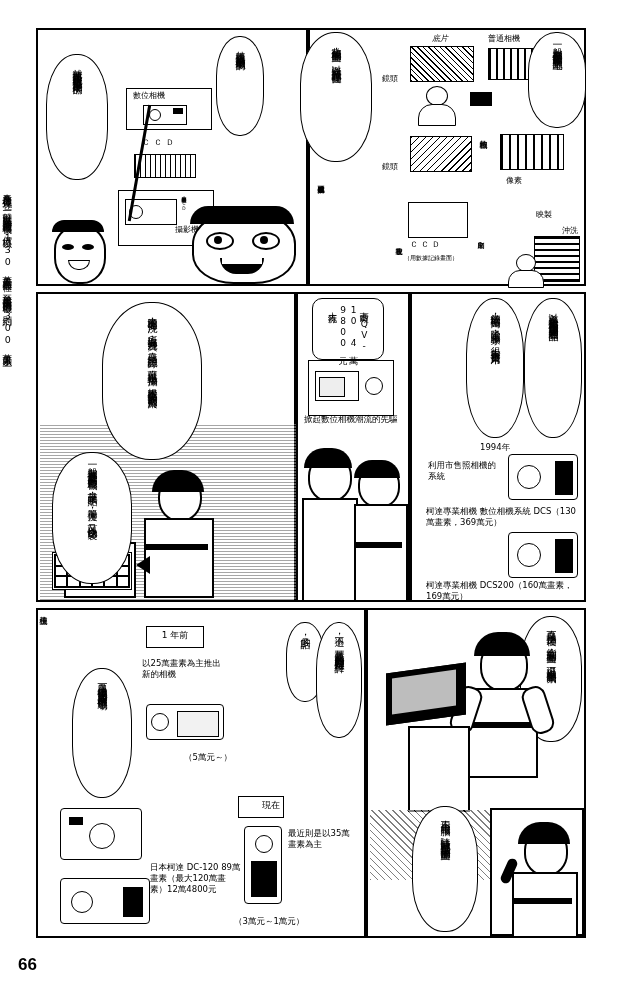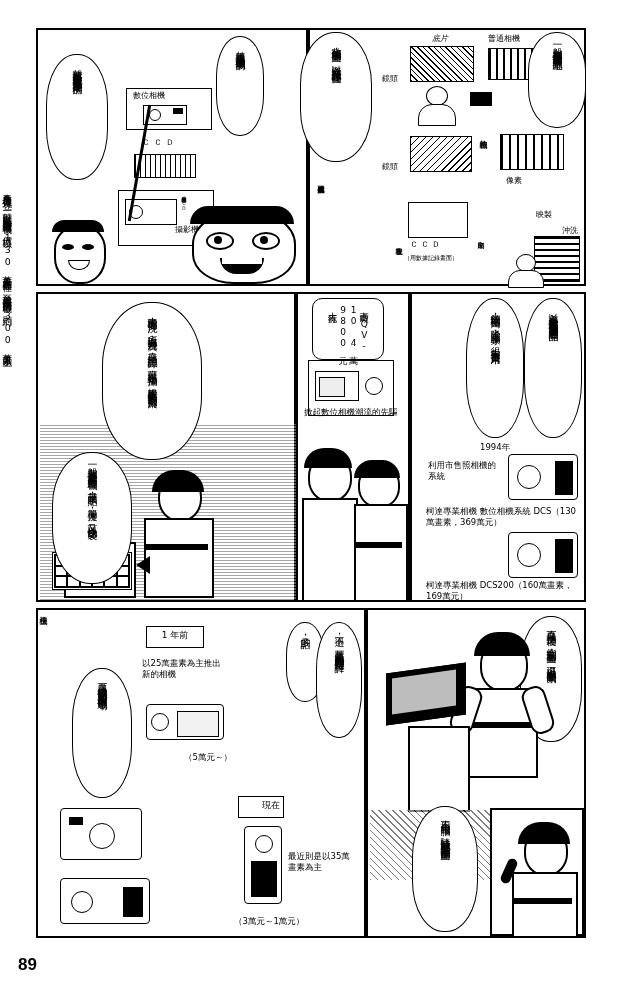--- a/index.html
+++ b/index.html
@@ -175,21 +175,21 @@
       <div class="vtext">一般我們身邊最常見的數位相機，就是大頭貼了，簡單方便，又可以快速印製。</div>
     </div>
   </div>
 
   <div class="panel" style="left:296px;top:292px;width:114px;height:310px;">
     <div class="rect" style="left:10px;top:66px;width:86px;height:56px;">
       <div class="cam" style="left:6px;top:10px;width:44px;height:30px;"></div>
       <div class="plain" style="left:10px;top:16px;width:24px;height:18px;border:1px solid #000;background:#eee;"></div>
       <div class="lens" style="left:56px;top:16px;width:18px;height:18px;"></div>
     </div>
-    <div class="cap" style="left:6px;top:113px;width:104px;">掀起數位相機潮流的先驅</div>
+    <div class="cap" style="left:6px;top:120px;width:104px;">掀起數位相機潮流的先驅</div>
     <div class="bubble" style="left:14px;top:4px;width:72px;height:62px;border-radius:10px;">
       <div class="vtext" style="font-size:9px;">卡西歐 QV-10 4萬9800元 大流行！</div>
     </div>
     <div class="fig" style="left:4px;top:150px;width:106px;height:156px;">
       <div style="position:absolute;left:6px;top:10px;width:40px;height:44px;border:2px solid #000;border-radius:46%;background:#fff;"></div>
       <div style="position:absolute;left:2px;top:4px;width:48px;height:20px;background:#000;border-radius:24px 24px 0 0;"></div>
       <div style="position:absolute;left:0px;top:54px;width:52px;height:100px;border:2px solid #000;background:#fff;"></div>
       <div style="position:absolute;left:56px;top:20px;width:38px;height:40px;border:2px solid #000;border-radius:46%;background:#fff;"></div>
       <div style="position:absolute;left:52px;top:16px;width:46px;height:18px;background:#000;border-radius:22px 22px 0 0;"></div>
       <div style="position:absolute;left:52px;top:60px;width:50px;height:94px;border:2px solid #000;background:#fff;"></div>
@@ -244,29 +244,30 @@
 
     <div class="cam" style="left:22px;top:198px;width:82px;height:52px;border-radius:4px;">
       <div class="lens" style="left:28px;top:14px;width:26px;height:26px;"></div>
       <div class="plain blk" style="left:8px;top:8px;width:14px;height:8px;"></div>
     </div>
     <div class="vlabel" style="left:6px;top:232px;">上位機種</div>
     <div class="cam" style="left:22px;top:268px;width:90px;height:46px;border-radius:4px;">
       <div class="lens" style="left:10px;top:12px;width:22px;height:22px;"></div>
       <div class="plain blk" style="left:62px;top:8px;width:20px;height:30px;"></div>
     </div>
+    <div class="cap" style="left:112px;top:252px;width:92px;">日本柯達 DC-120 89萬畫素（最大120萬畫素）12萬4800元</div>
 
     <div class="rect" style="left:200px;top:186px;width:46px;height:22px;">
       <div class="htext" style="text-align:right;">現在</div>
     </div>
     <div class="cam" style="left:206px;top:216px;width:38px;height:78px;border-radius:4px;">
       <div class="lens" style="left:10px;top:8px;width:18px;height:18px;"></div>
       <div class="plain blk" style="left:6px;top:34px;width:26px;height:36px;"></div>
     </div>
-    <div class="cap" style="left:250px;top:218px;width:70px;margin-top:23px;">最近則是以35萬畫素為主</div>
+    <div class="cap" style="left:250px;top:218px;width:70px;">最近則是以35萬畫素為主</div>
     <div class="cap" style="left:196px;top:306px;">（3萬元～1萬元）</div>
 
     <div class="bubble" style="left:248px;top:12px;width:38px;height:80px;">
       <div class="vtext">多的話，</div>
     </div>
     <div class="bubble" style="left:278px;top:12px;width:46px;height:116px;">
       <div class="vtext">不過，其畫質比一般的相片顯得粗糙許</div>
     </div>
   </div>
 
@@ -299,14 +300,14 @@
       <div class="fig" style="left:10px;top:12px;width:80px;height:112px;">
         <div style="position:absolute;left:22px;top:6px;width:40px;height:44px;border:2px solid #000;border-radius:46%;background:#fff;"></div>
         <div style="position:absolute;left:16px;top:0;width:52px;height:22px;background:#000;border-radius:26px 26px 0 0;"></div>
         <div style="position:absolute;left:10px;top:50px;width:62px;height:62px;border:2px solid #000;background:#fff;"></div>
         <div style="position:absolute;left:12px;top:76px;width:58px;height:6px;background:#000;"></div>
         <div style="position:absolute;left:2px;top:36px;width:10px;height:26px;background:#000;border-radius:5px;transform:rotate(24deg);"></div>
       </div>
     </div>
   </div>
 
-  <div class="pageno">89</div>
+  <div class="pageno">66</div>
 </div>
 
 </body></html>

